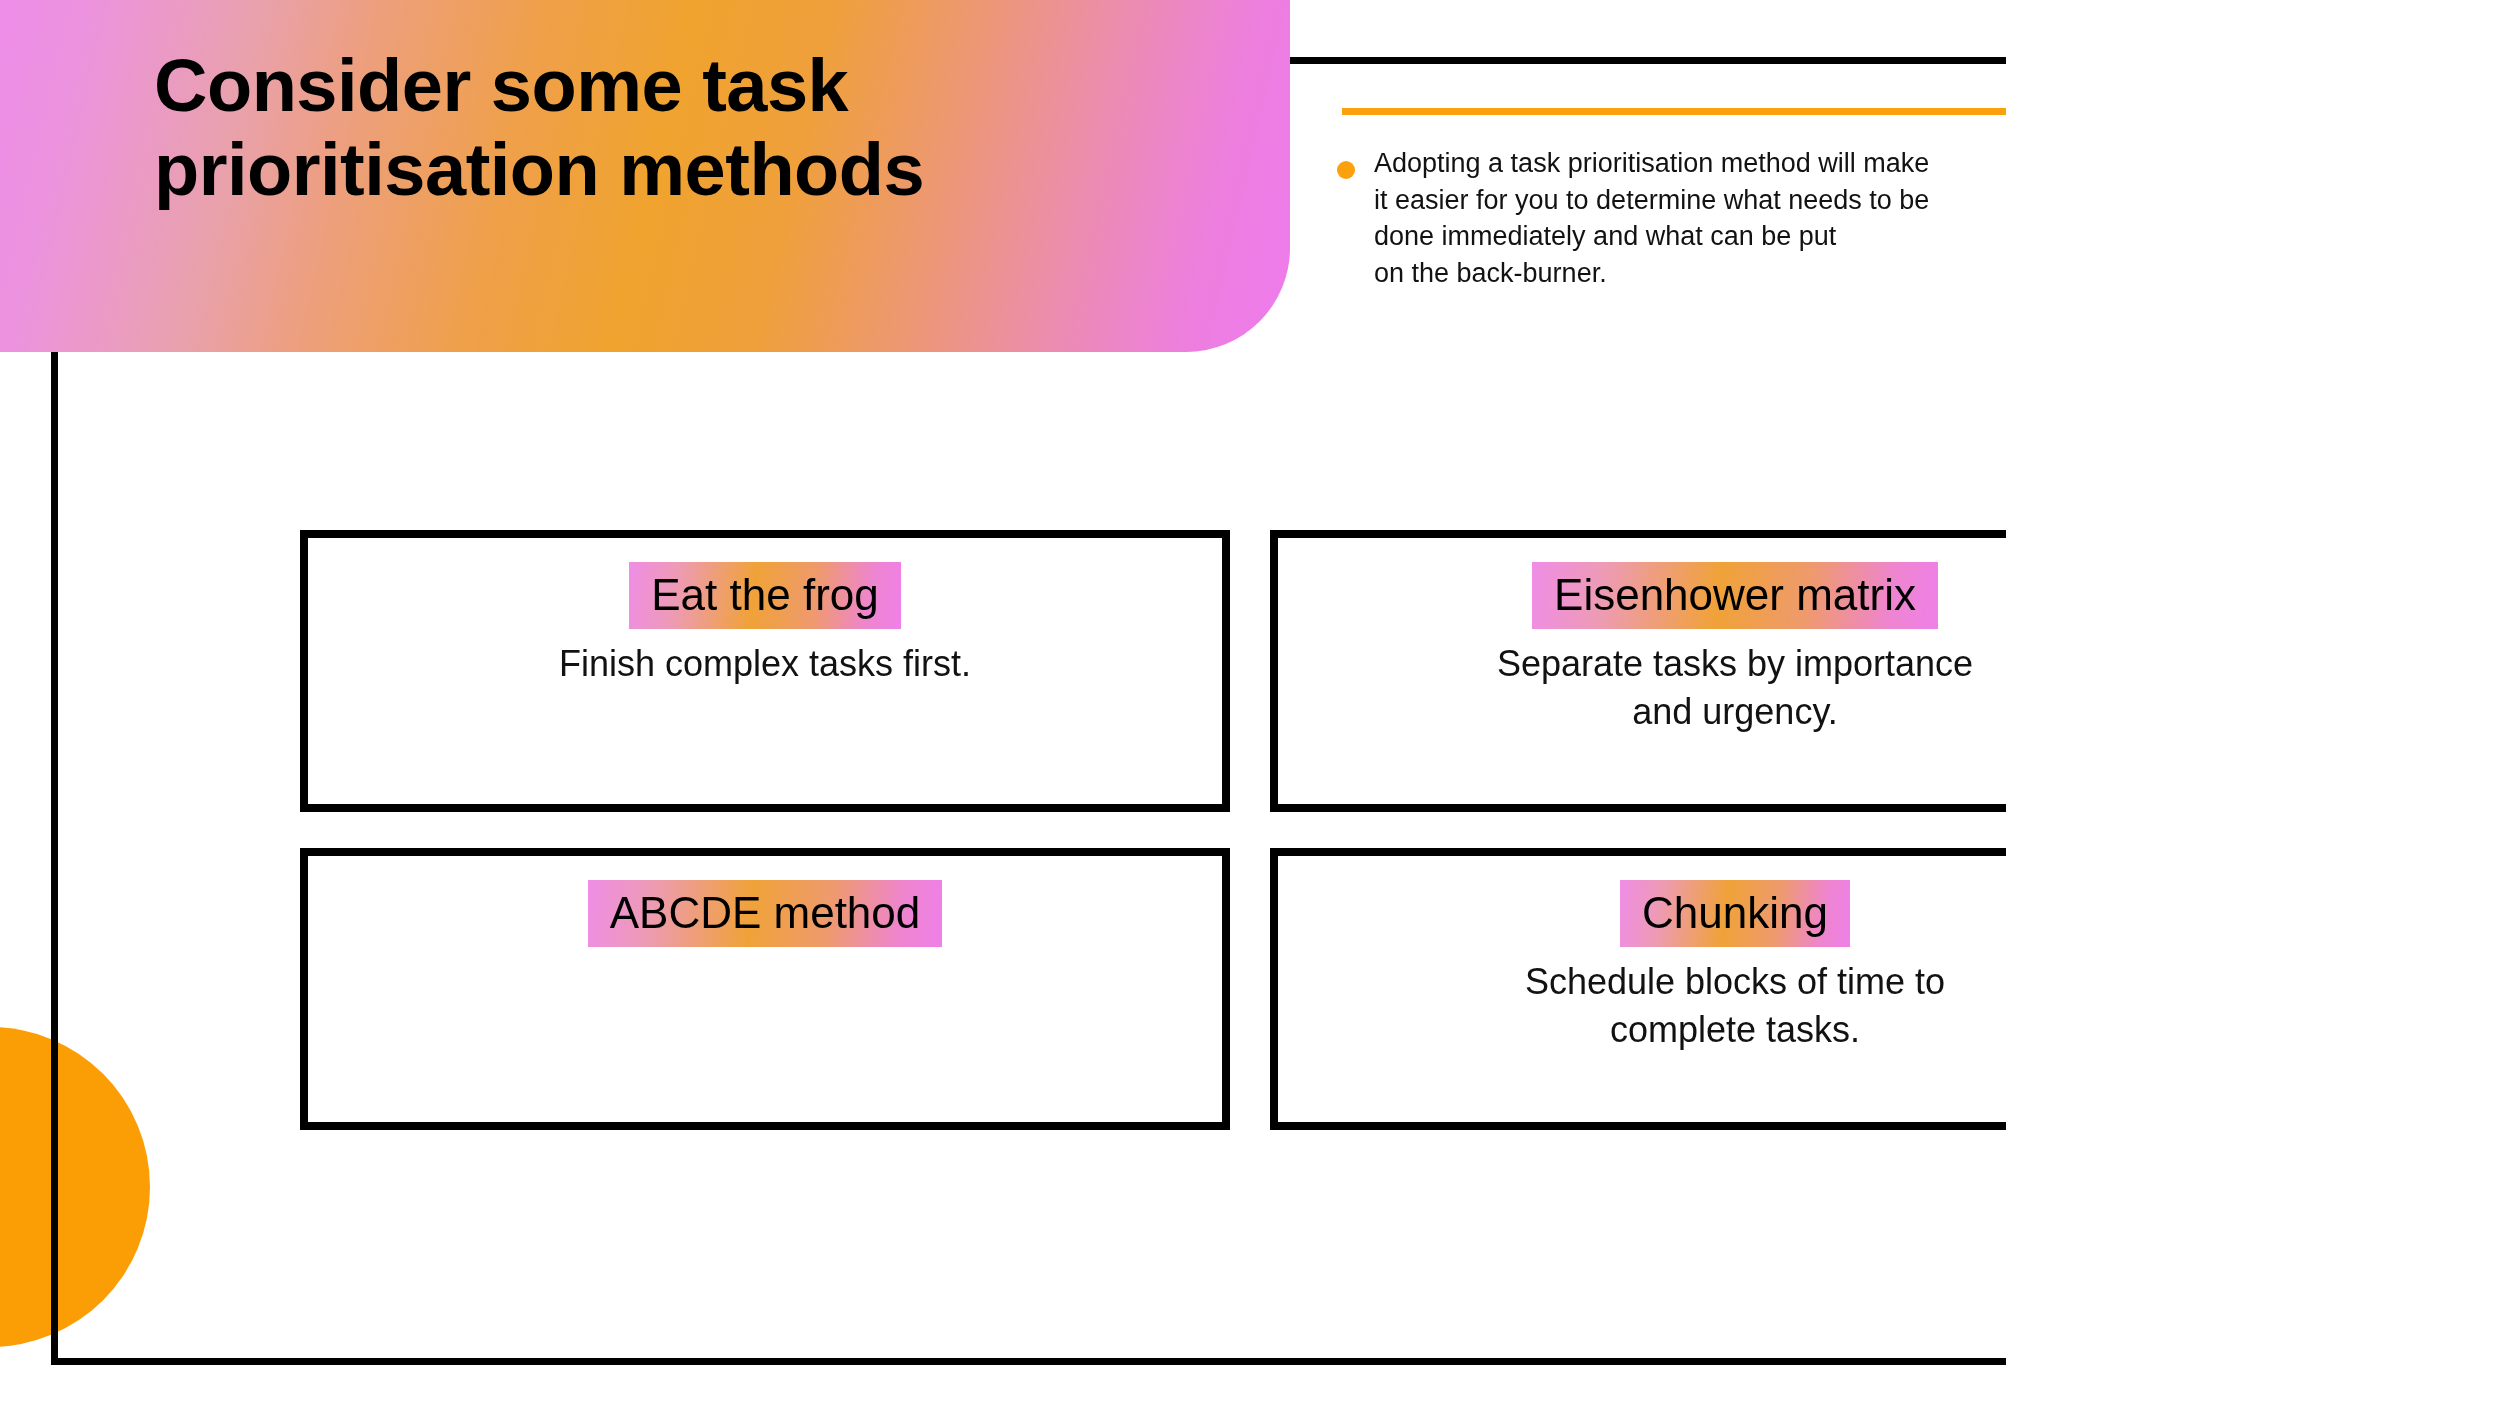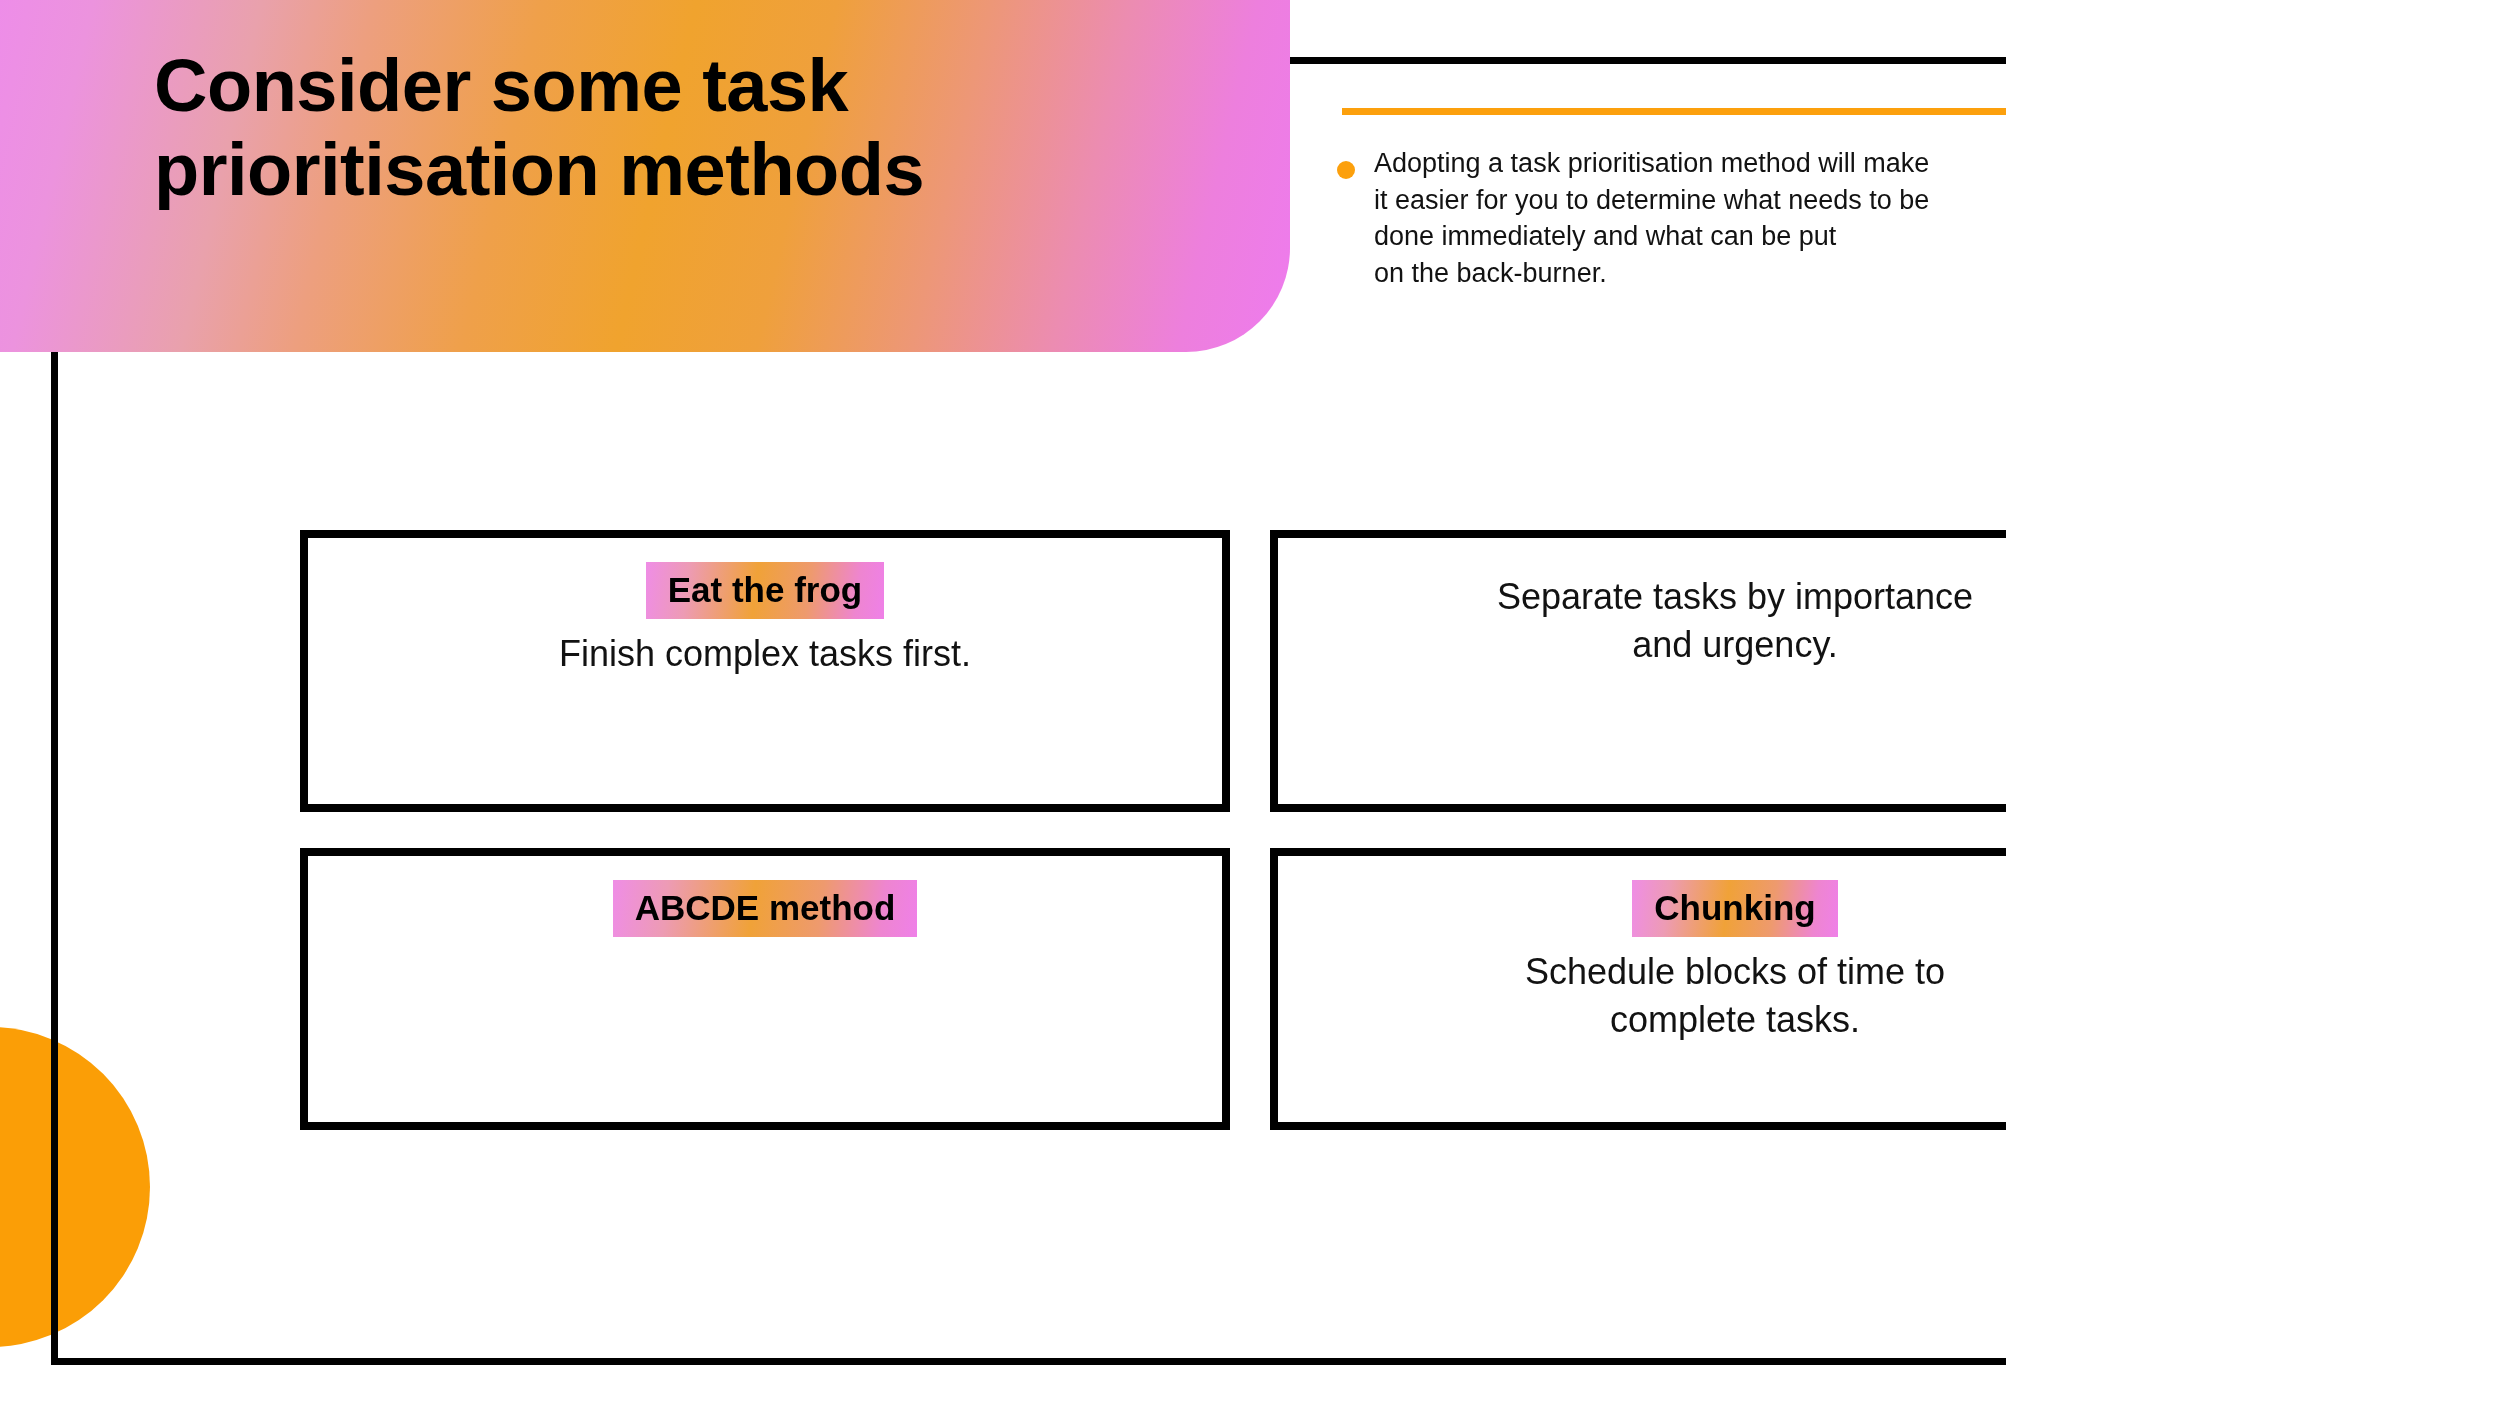--- a/index.html
+++ b/index.html
@@ -162,22 +162,22 @@
     box-sizing: border-box;
     background: #ffffff;
     display: flex;
     flex-direction: column;
     align-items: center;
     padding-top: 24px;
   }
   .method-label {
     display: inline-block;
     padding: 8px 22px 10px 22px;
-    font-size: 35px;
-    font-weight: 700;
+    font-size: 44px;
+    font-weight: 400;
     color: #000000;
     line-height: 1.12;
     background:
       linear-gradient(97deg,
         #EF8DE6 0%,
         #ED9BB4 18%,
         #F0A238 46%,
         #EE9A6E 68%,
         #EE85D0 88%,
         #EF80E8 100%);
@@ -219,20 +219,21 @@
   </div>
 
   <div id="card-grid">
 
     <div class="method-card">
       <span class="method-label">Eat the frog</span>
       <div class="method-desc">Finish complex tasks first.</div>
     </div>
 
     <div class="method-card">
+      <span class="method-label">Eisenhower matrix</span>
       <div class="method-desc">Separate tasks by importance
 and urgency.</div>
     </div>
 
     <div class="method-card">
       <span class="method-label">ABCDE method</span>
     </div>
 
     <div class="method-card">
       <span class="method-label">Chunking</span>

